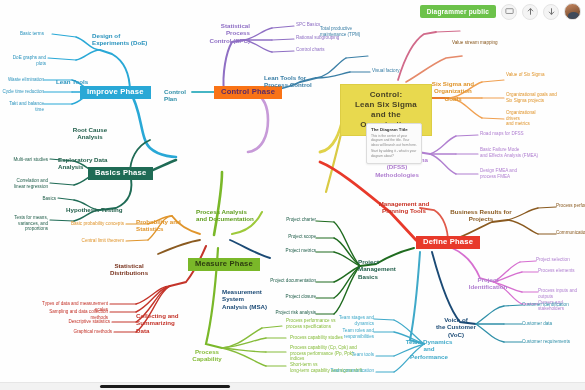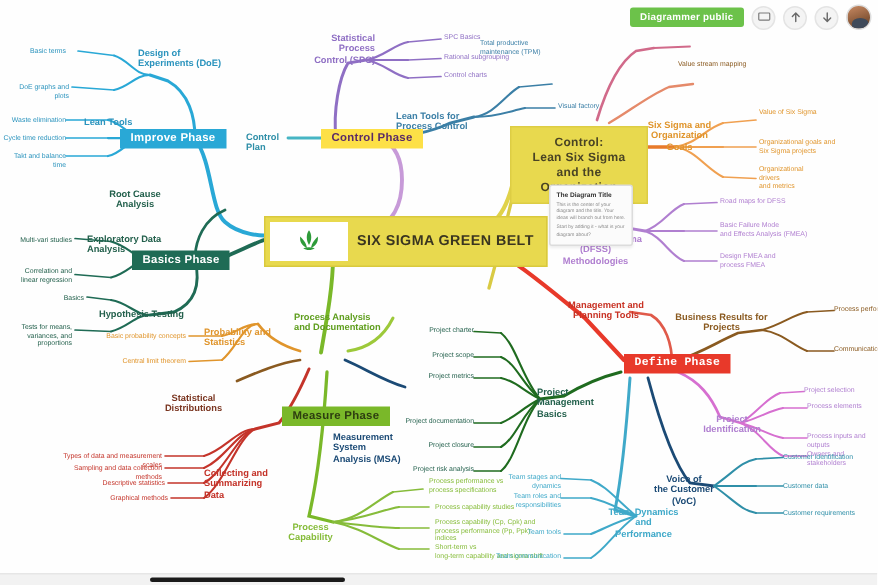--- a/index.html
+++ b/index.html
@@ -52,21 +52,21 @@
     font-weight: bold;
     font-size: 7.6px;
     padding: 2px 7px;
     text-align: center;
     letter-spacing: .2px;
   }
   .p-improve  { background: #29a8d6; }
   .p-analyze  { background: #1f6b55; }
   .p-measure  { background: #7ab829; color:#2d3d10; }
   .p-define   { background: #e8392a; }
-  .p-control  { background: #fde047; color:#5a2a66; }
+  .p-control  { background: #f97316; color:#5a2a66; }
   .p-overview {
     background: #e8d94e;
     border: 1px solid #ddcd44;
     color: #4a4424;
     font-weight: bold;
     font-size: 8px;
     padding: 5px 10px;
     text-align: center;
     line-height: 1.25;
   }
@@ -343,38 +343,25 @@
       <path d="M432 252 C 440 282, 450 310, 460 322 L 476 324" stroke="#1b4a75" stroke-width="1.9"></path>
       <path d="M476 324 C 490 314, 494 308, 504 306" stroke="#2f8fa8" stroke-width="1.3"></path>
       <path d="M476 324 L 504 324" stroke="#2f8fa8" stroke-width="1.3"></path>
       <path d="M476 324 C 490 334, 494 340, 504 342" stroke="#2f8fa8" stroke-width="1.3"></path>
       <path d="M504 306 L 522 305" stroke="#2f8fa8" stroke-width="1.1"></path>
       <path d="M504 324 L 522 324" stroke="#2f8fa8" stroke-width="1.1"></path>
       <path d="M504 342 L 522 342" stroke="#2f8fa8" stroke-width="1.1"></path>
     </g>
   </svg>
 
-  <div class="node root" style="left:176px; top:144px;">
-    <div class="logobox">
-      <svg width="20" height="20" viewBox="0 0 24 24">
-        <g fill="#2e9b3a">
-          <path d="M12 3c-1.2 1.6-1.8 3.6-1.8 5.6 0 2.4.8 4.6 1.8 6.2 1-1.6 1.8-3.8 1.8-6.2 0-2-.6-4-1.8-5.6z"></path>
-          <path d="M5 8c-.4 2 0 4 1 5.6 1.1 1.8 2.8 3 4.4 3.6-.3-1.8-1-3.8-2.2-5.4C7.2 10.3 6.1 9 5 8z"></path>
-          <path d="M19 8c.4 2 0 4-1 5.6-1.1 1.8-2.8 3-4.4 3.6.3-1.8 1-3.8 2.2-5.4C16.8 10.3 17.9 9 19 8z"></path>
-          <path d="M7.4 17.4c1.2.9 2.9 1.4 4.6 1.4s3.4-.5 4.6-1.4c-1.4-.6-3-.9-4.6-.9s-3.2.3-4.6.9z"></path>
-        </g>
-      </svg>
-    </div>
-    <div class="rtext">SIX SIGMA GREEN BELT</div>
-  </div>
 
   <div class="node phase p-improve" style="left:80px; top:86px;">Improve Phase</div>
   <div class="node phase p-analyze" style="left:88px; top:167px;">Basics Phase</div>
-  <div class="node phase p-measure" style="left:188px; top:271px;">Measure Phase</div>
-  <div class="node phase p-define" style="left:416px; top:236px;font-family:Liberation Mono, monospace;">Define Phase</div>
+  <div class="node phase p-measure" style="left:188px; top:258px;">Measure Phase</div>
+  <div class="node phase p-define" style="left:416px; top:236px;">Define Phase</div>
   <div class="node phase p-control" style="left:214px; top:86px;">Control Phase</div>
   <div class="node phase p-overview" style="left:340px; top:84px; width:92px;">Control:
 Lean Six Sigma and the
 Organization</div>
 
   <div class="node l2 t-blue ta-l" style="left:92px; top:32px; width:58px;">Design of
 Experiments (DoE)</div>
   <div class="node l3 t-blue ta-r" style="left:12px; top:31px; width:32px;">Basic terms</div>
   <div class="node l3 t-blue ta-r" style="left:2px; top:55px; width:44px;">DoE graphs and plots</div>
 

